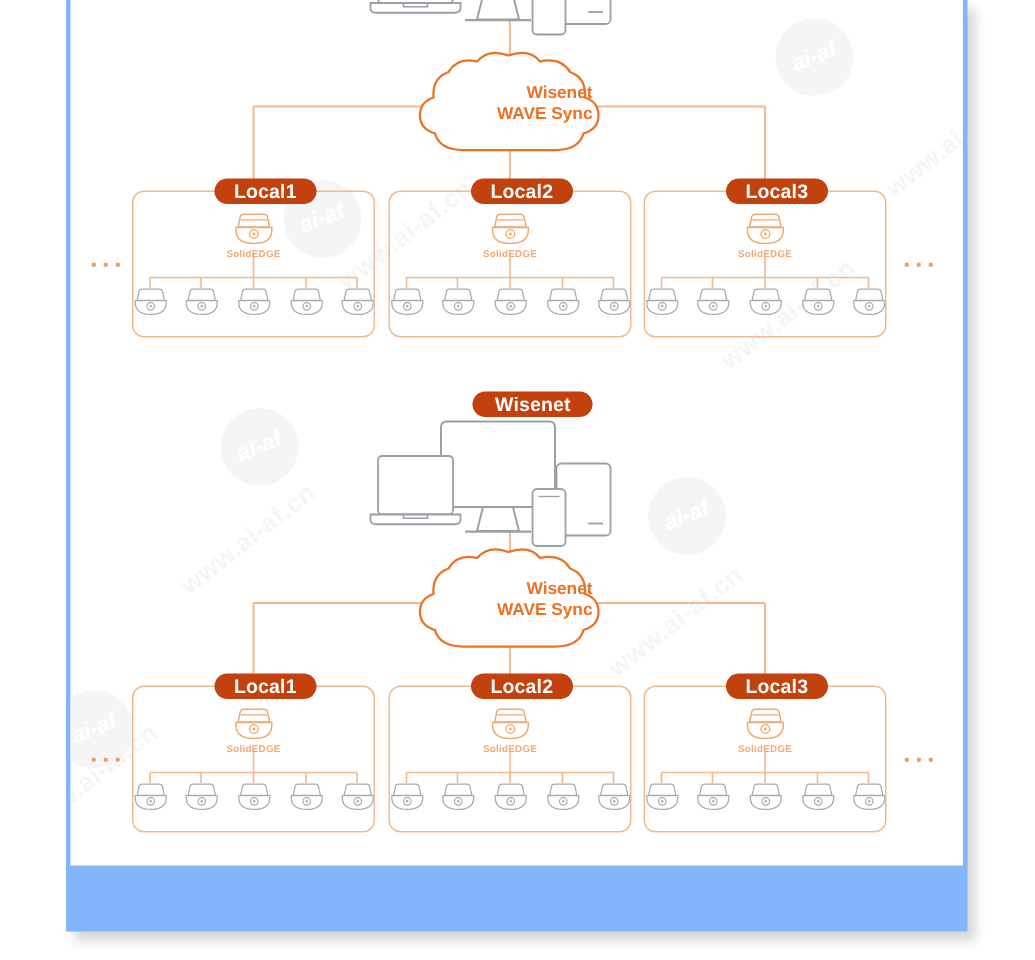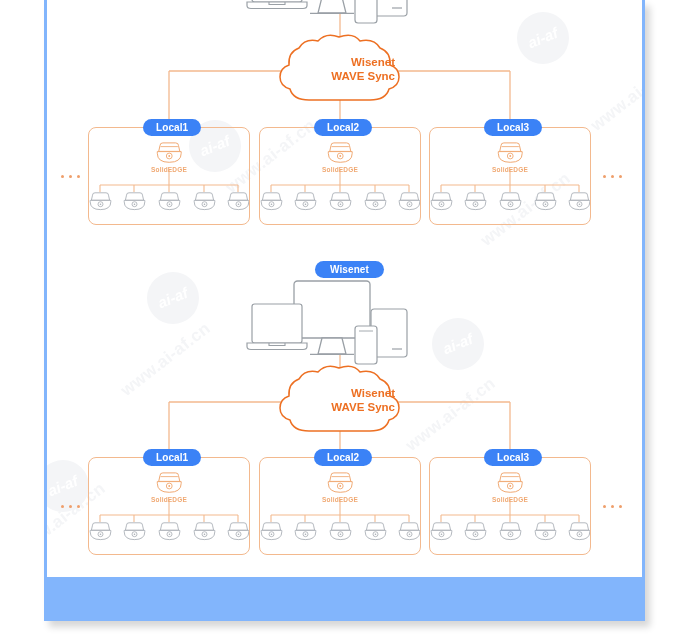--- a/index.html
+++ b/index.html
@@ -61,23 +61,23 @@
   
   #diagram { position: absolute; left:0; top:0; width:595px; height:577px; }
   #diagram svg { position:absolute; left:0; top:0; }
 
   
   .badge {
     position: absolute;
     height: 17px;
     padding: 0 13px;
     border-radius: 9px;
-    background: #3b82f6;
+    background: #c2410c;
     color: #ffffff;
-    font-size: 10px;
+    font-size: 13px;
     font-weight: bold;
     line-height: 17px;
     text-align: center;
     white-space: nowrap;
     letter-spacing: .1px;
     z-index: 6;
   }
   .badge.wide { padding: 0 15px; }
 
   

